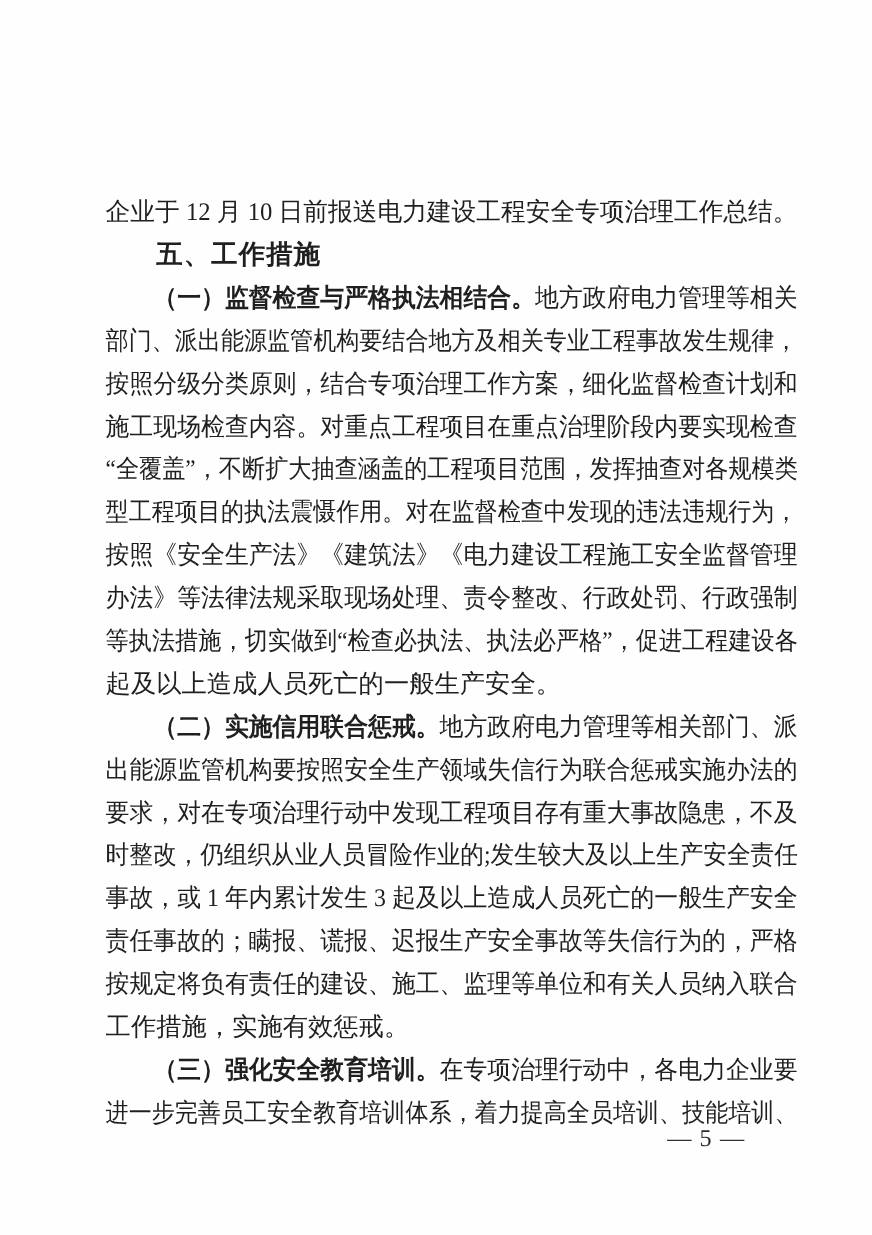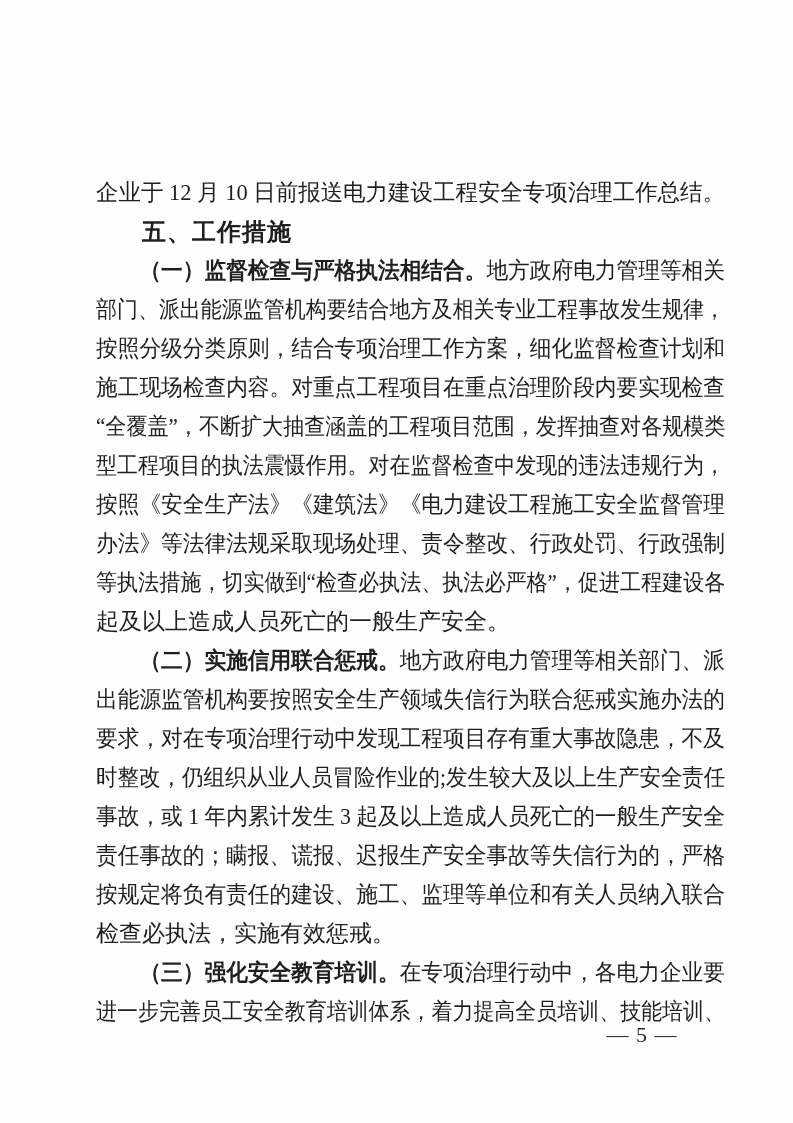--- a/index.html
+++ b/index.html
@@ -81,18 +81,18 @@
       <div class="line body" style="white-space: nowrap; transform: scaleX(0.943028); transform-origin: 0px 50%;">办法》等法律法规采取现场处理、责令整改、行政处罚、行政强制</div>
       <div class="line body" style="white-space: nowrap; transform: scaleX(0.915575); transform-origin: 0px 50%;">等执法措施，切实做到“检查必执法、执法必严格”，促进工程建设各</div>
       <div class="line body-end" style="">起及以上造成人员死亡的一般生产安全。</div>
       <div class="line para-lead" style="white-space: nowrap; transform: scaleX(0.943028); transform-origin: 0px 50%;"><span class="lead">（二）实施信用联合惩戒。</span>地方政府电力管理等相关部门、派</div>
       <div class="line body" style="white-space: nowrap; transform: scaleX(0.943028); transform-origin: 0px 50%;">出能源监管机构要按照安全生产领域失信行为联合惩戒实施办法的</div>
       <div class="line body" style="white-space: nowrap; transform: scaleX(0.943028); transform-origin: 0px 50%;">要求，对在专项治理行动中发现工程项目存有重大事故隐患，不及</div>
       <div class="line body" style="white-space: nowrap; transform: scaleX(0.934621); transform-origin: 0px 50%;">时整改，仍组织从业人员冒险作业的;发生较大及以上生产安全责任</div>
       <div class="line body" style="white-space: nowrap; transform: scaleX(0.943028); transform-origin: 0px 50%;">事故，或 1 年内累计发生 3 起及以上造成人员死亡的一般生产安全</div>
       <div class="line body" style="white-space: nowrap; transform: scaleX(0.943028); transform-origin: 0px 50%;">责任事故的；瞒报、谎报、迟报生产安全事故等失信行为的，严格</div>
       <div class="line body" style="white-space: nowrap; transform: scaleX(0.943028); transform-origin: 0px 50%;">按规定将负有责任的建设、施工、监理等单位和有关人员纳入联合</div>
-      <div class="line body-end" style="">检查必执法，实施有效惩戒。</div>
+      <div class="line body-end" style="">工作措施，实施有效惩戒。</div>
       <div class="line para-lead" style="white-space: nowrap; transform: scaleX(0.943028); transform-origin: 0px 50%;"><span class="lead">（三）强化安全教育培训。</span>在专项治理行动中，各电力企业要</div>
       <div class="line body" style="white-space: nowrap; transform: scaleX(0.911594); transform-origin: 0px 50%;">进一步完善员工安全教育培训体系，着力提高全员培训、技能培训、</div>
     </div>
   <div class="pagenum">— 5 —</div>
 </div>
 
 </body></html>

